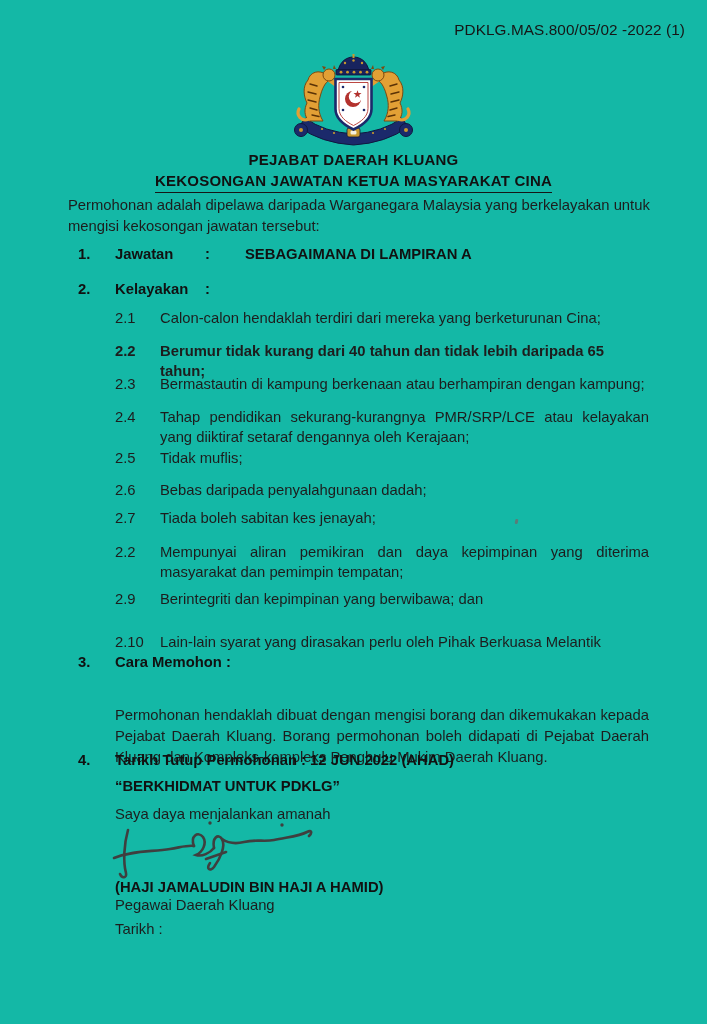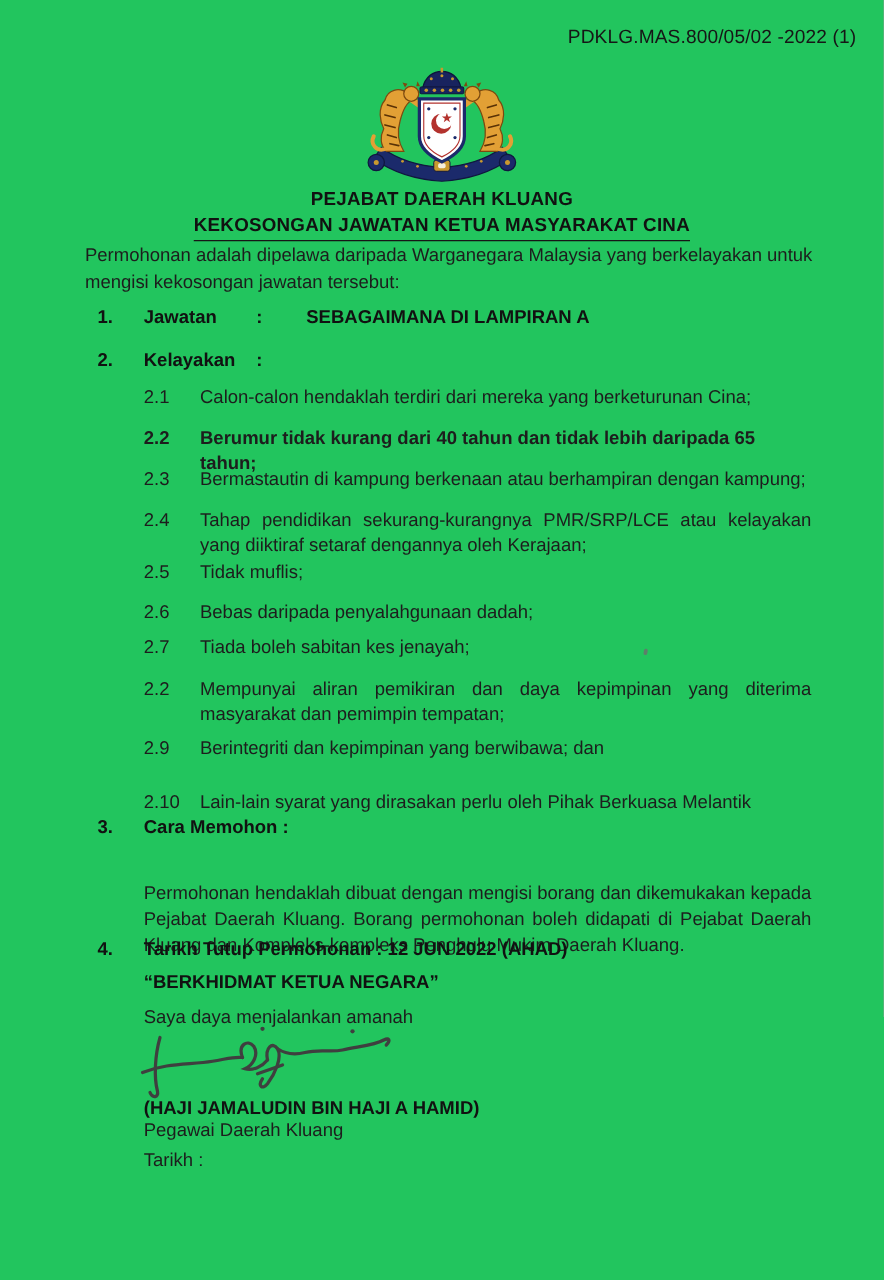--- a/index.html
+++ b/index.html
@@ -1,19 +1,19 @@
 <!DOCTYPE html>
 <html><head>
 <meta charset="utf-8">
 <style>
   * { margin:0; padding:0; box-sizing:border-box; }
   html,body { background:#9a9a9a; }
   .page {
     position:relative; width:707px; height:1024px; margin:0 auto;
-    background:#22c55e; overflow:hidden;
+    background:#14b8a6; overflow:hidden;
     font-family:"Liberation Sans", sans-serif;
     font-size:14.8px; color:#1d1d1d; line-height:20px;
   }
   .ref { position:absolute; top:20px; right:22px; font-size:15.3px; color:#161616; letter-spacing:0.1px; }
   .crest { position:absolute; top:54px; left:292px; }
   .title-block { position:absolute; top:150px; left:0; width:100%; text-align:center; font-weight:bold; font-size:15px; color:#111; }
   .title-line1 { letter-spacing:0.2px; }
   .title-line2 { display:inline-block; letter-spacing:0.2px; border-bottom:1.6px solid #161616; padding-bottom:1px; margin-top:1px; }
   .intro { position:absolute; top:195px; left:68px; width:586px; line-height:21px; }
   .sec-row { position:absolute; left:78px; display:flex; font-weight:bold; color:#111; }
@@ -169,21 +169,21 @@
     <span class="sec-num">3.</span>
     <span class="sec-head">Cara Memohon :</span>
   </div>
   <div class="body-par" style="top:682px;margin-top:23px;">Permohonan hendaklah dibuat dengan mengisi borang dan dikemukakan kepada Pejabat Daerah Kluang. Borang permohonan boleh didapati di Pejabat Daerah Kluang dan Kompleks-kompleks Penghulu Mukim Daerah Kluang.</div>
 
   <div class="sec-row" style="top:750px;">
     <span class="sec-num">4.</span>
     <span class="sec-head">Tarikh Tutup Permohonan : 12 JUN 2022 (AHAD)</span>
   </div>
 
-  <div class="plain bold" style="top:776px;">“BERKHIDMAT KETUA NEGARA”</div>
+  <div class="plain bold" style="top:776px;">“BERKHIDMAT UNTUK PDKLG”</div>
   <div class="plain" style="top:804px;">Saya daya menjalankan amanah</div>
 
   <div class="signature">
     <svg width="215" height="64" viewBox="0 0 215 64">
       <g stroke="#3f3f3f" stroke-width="2.6" fill="none" stroke-linecap="round">
         <path d="M18,12 C14,26 13,44 16,55 C17,60 12,61 10,56"></path>
         <path d="M4,40 C24,32 42,34 60,31 C72,29 78,27 84,28"></path>
         <path d="M84,28 C80,18 88,13 93,19 C97,25 93,34 86,37 C92,39 100,35 104,30"></path>
         <path d="M104,30 C102,20 108,15 112,21 C116,28 110,41 104,49 C100,54 96,51 100,45"></path>
         <path d="M112,21 C118,25 126,26 134,24 C146,21 154,24 164,22 C178,19 190,18 197,14 C201,12 203,14 199,18"></path>

